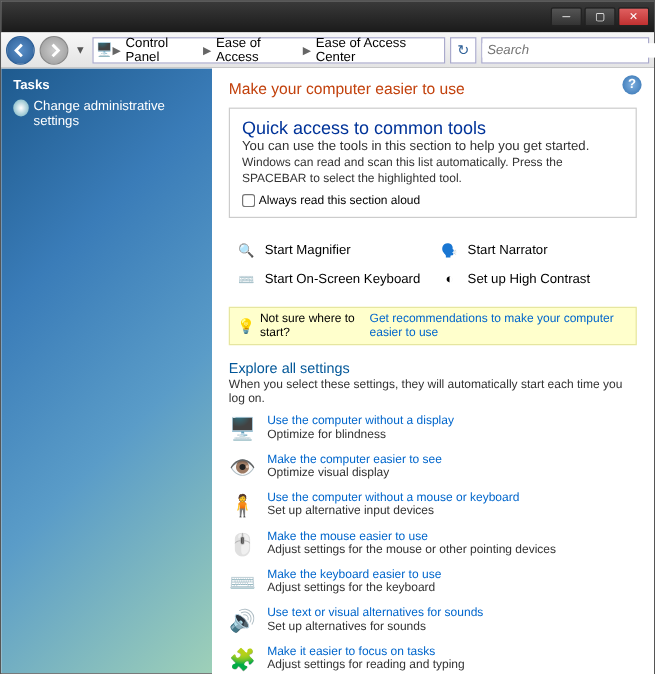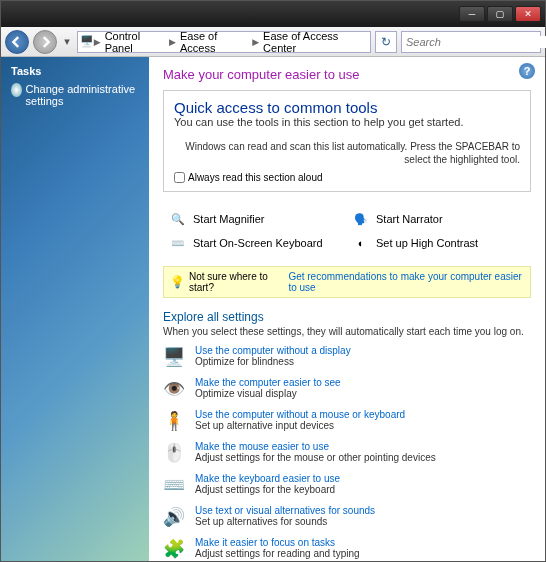--- a/index.html
+++ b/index.html
@@ -13,31 +13,31 @@
 .navbtn.fwd { background: radial-gradient(#ccc,#999); border-color: #888; }
 .navbtn svg { width: 12px; height: 12px; }
 .dropbtn { width: 12px; height: 20px; display: flex; align-items: center; justify-content: center; cursor: pointer; color: #555; }
 .breadcrumb { flex: 1; height: 22px; background: #fff; border: 1px solid #aac; display: flex; align-items: center; padding: 0 2px; font-size: 11px; }
 .bcitem { padding: 0 4px; cursor: pointer; color: #000; }
 .bcarrow { color: #666; font-size: 9px; }
 .refresh { width: 22px; height: 22px; border: 1px solid #aac; background: #fff; display: flex; align-items: center; justify-content: center; cursor: pointer; color: #2c5e96; font-size: 12px; }
 .searchbox { width: 140px; height: 22px; border: 1px solid #aac; background: #fff; display: flex; align-items: center; }
 .searchbox input { flex: 1; border: none; outline: none; font-size: 11px; padding: 0 4px; color: #888; font-style: italic; }
 .body { flex: 1; display: flex; overflow: hidden; }
-.sidebar { width: 148px; background: linear-gradient(135deg, #1e5a8e 0%, #3a7cb8 30%, #5a9cc8 60%, #9ed0b8 100%); color: #fff; padding: 8px 10px; font-size: 11px; }
+.sidebar { width: 176px; background: linear-gradient(135deg, #1e5a8e 0%, #3a7cb8 30%, #5a9cc8 60%, #9ed0b8 100%); color: #fff; padding: 8px 10px; font-size: 11px; }
 .sidebar .tasks { font-weight: bold; margin-bottom: 6px; }
 .sidebar .tlink { display: flex; align-items: flex-start; gap: 4px; cursor: pointer; color: #fff; }
 .sidebar .tlink .ticon { width: 14px; height: 14px; background: radial-gradient(#fff,#6ab); border-radius: 50%; display: inline-block; }
 .main { flex: 1; background: #fff; padding: 8px 14px 14px 14px; overflow-y: auto; position: relative; }
 .help { position: absolute; top: 6px; right: 10px; width: 16px; height: 16px; border-radius: 50%; background: radial-gradient(#80b0e0,#3070b0); color: #fff; font-weight: bold; font-size: 11px; display: flex; align-items: center; justify-content: center; cursor: pointer; }
-.h1 { color: #a21caf; font-size: 13px; margin: 2px 0 8px 0; }
+.h1 { color: #c2410c; font-size: 13px; margin: 2px 0 8px 0; }
 .box { border: 1px solid #ccc; padding: 8px 10px; margin-bottom: 4px; }
 .box .bh { color: #003399; font-size: 15px; }
-.box .bs { color: #333; font-size: 11px; margin-bottom: 12px; }
-.box .bn { color: #333; font-size: 10px; margin-bottom: 6px; line-height: 1.3; text-align: right; }
+.box .bs { color: #333; font-size: 11px; margin-bottom: 2px; }
+.box .bn { color: #333; font-size: 10px; margin-bottom: 6px; line-height: 1.3; }
 .chkrow { display: flex; gap: 24px; align-items: flex-start; font-size: 10px; }
 .chkrow label { display: flex; align-items: center; gap: 3px; cursor: pointer; }
 .chkrow input { width: 11px; height: 11px; }
 .tools { display: grid; grid-template-columns: 1fr 1fr; gap: 6px 10px; padding: 14px 6px; }
 .tool { display: flex; align-items: center; gap: 6px; cursor: pointer; font-size: 11px; color: #000; }
 .tool .ticon { width: 18px; height: 18px; display: flex; align-items: center; justify-content: center; }
 .hint { background: #ffffcc; border: 1px solid #e6e6a0; padding: 4px 6px; font-size: 10px; display: flex; align-items: center; gap: 4px; margin-bottom: 12px; }
 .hint .bulb { color: #e0a000; font-size: 12px; }
 .hint a { color: #0066cc; cursor: pointer; }
 .h2 { color: #015698; font-size: 12px; margin-bottom: 2px; }

